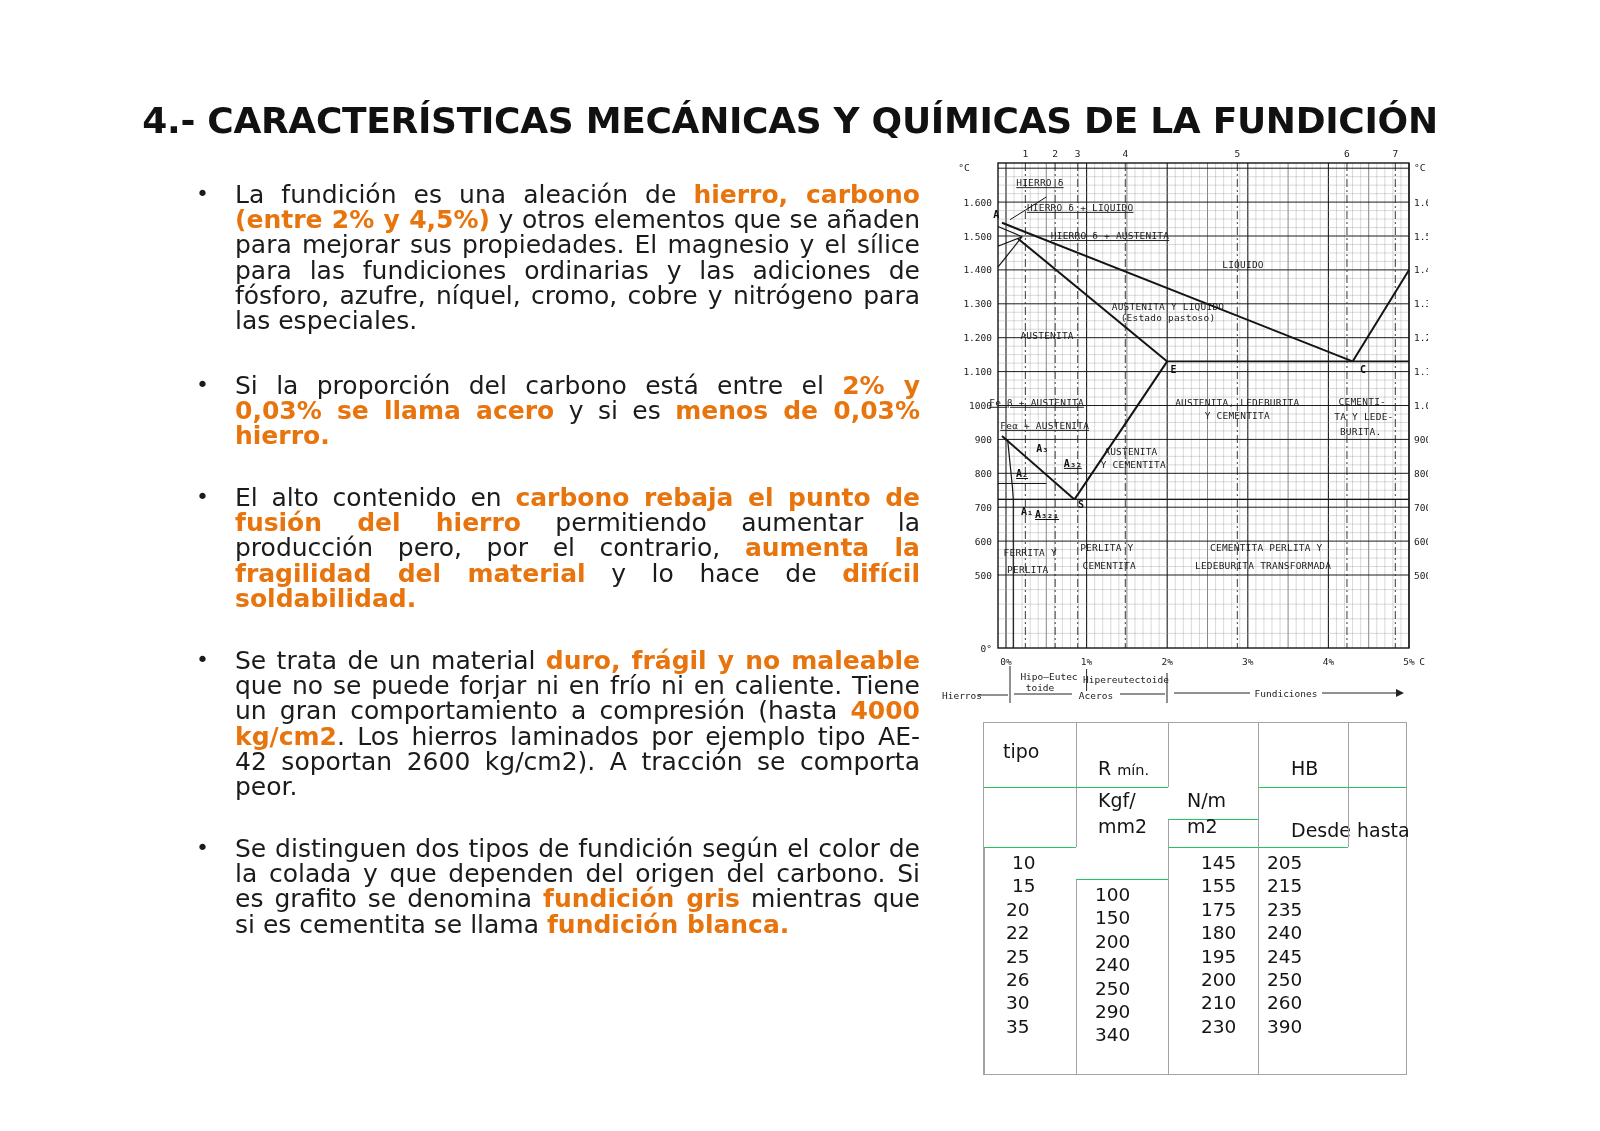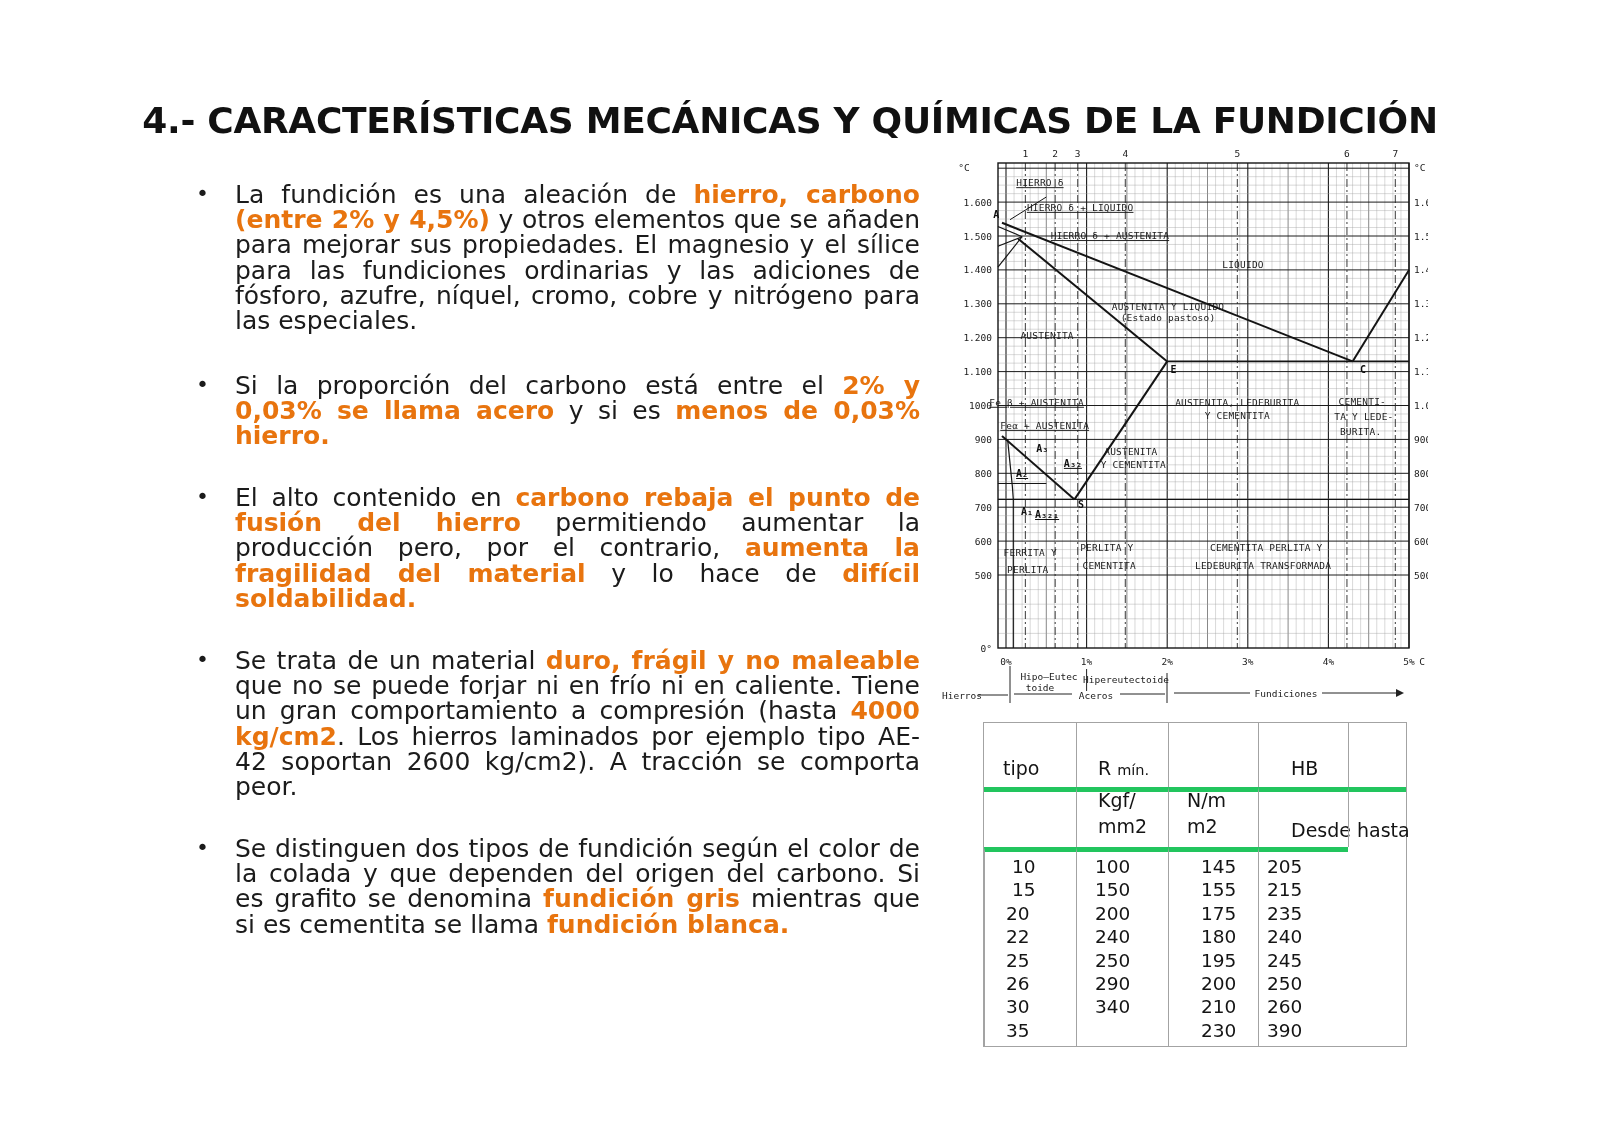--- a/index.html
+++ b/index.html
@@ -11,26 +11,26 @@
           padding-left:45px;text-align:justify;font-size:25px;line-height:25.2px;}
   .bullet::before{content:"\2022";position:absolute;left:6px;top:-1px;font-size:22px;color:#1b1b1b;}
   .hl{color:#E8740E;font-weight:bold;}
   .chart{position:absolute;left:928px;top:142px;width:500px;height:564px;background:#fff;}
   .clab{font-family:"DejaVu Sans Mono",monospace;font-size:9.5px;fill:#1a1a1a;letter-spacing:0.2px;}
   .cpt{font-family:"DejaVu Sans Mono",monospace;font-size:10px;font-weight:bold;fill:#111;}
   .cax{font-family:"DejaVu Sans Mono",monospace;font-size:9.5px;fill:#1a1a1a;}
   .ftable{position:absolute;left:983px;top:722px;width:424px;border:1px solid #A3A3A3;
           box-sizing:border-box;display:grid;grid-template-columns:92px 92px 90px 90px 58px;
           grid-template-rows:64px 60px auto;background:#fff;font-size:19px;color:#141414;}
-  .tc{border-left:1px solid #A3A3A3;border-top:5px solid #22c55e;box-sizing:border-box;}
+  .tc{border-left:1px solid #A3A3A3;border-top:1px solid #22c55e;box-sizing:border-box;}
   .c0{border-left:none;}
   .r1{border-top:none;}
   .h{display:flex;align-items:flex-end;padding-bottom:8px;}
   .h2{padding-bottom:6px;}
-  .pl0{padding-left:19px;}.pl1{padding-left:21px;}.pl2{padding-left:18px;}
+  .pl0{padding-left:19px;align-items:center;}.pl1{padding-left:21px;}.pl2{padding-left:18px;margin-top:32px;}
   .pl3{padding-left:32px;}.pl4{padding-left:8px;}
   .tsm{font-size:14.5px;margin-left:6px;padding-bottom:1px;}
   .twolines{line-height:26px;padding-bottom:2px;}
   .tdata{padding-top:3px;padding-bottom:4px;}
   .tval{height:23.4px;line-height:23.4px;font-size:18.5px;white-space:pre;}
 </style>
 </head>
 <body>
 
 <div class="title">4.- CARACTERÍSTICAS MECÁNICAS Y QUÍMICAS DE LA FUNDICIÓN</div>

